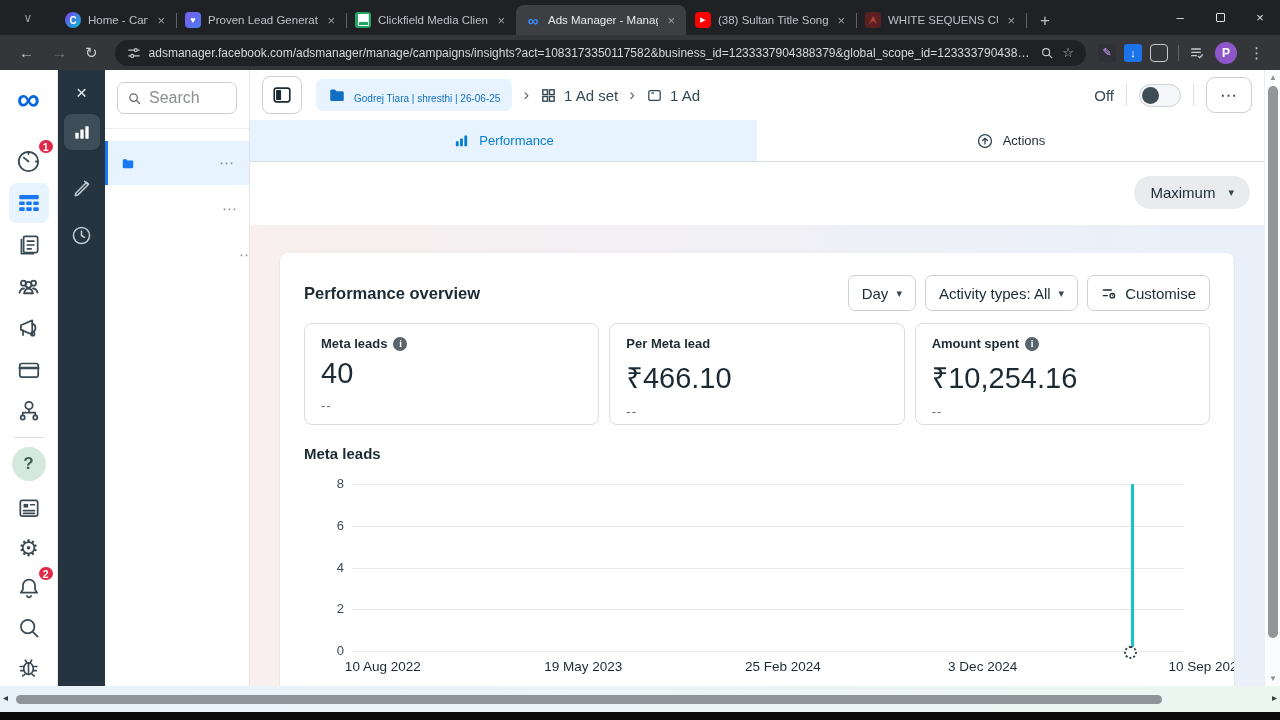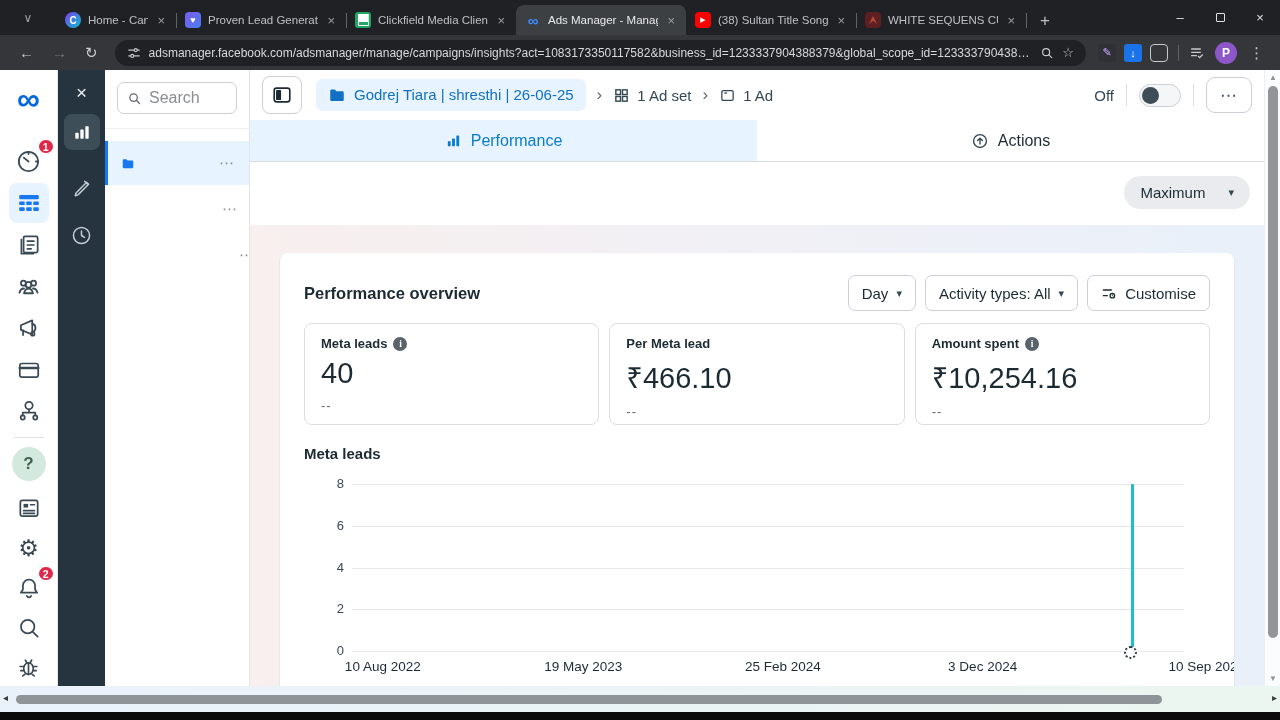--- a/index.html
+++ b/index.html
@@ -74,36 +74,36 @@
   .titem .tlabel { margin-left:8px; font-size:14px; color:#1c2b33; flex:1; white-space:nowrap; overflow:hidden; }
   .titem .tmore { color:#8a8d91; font-size:15px; letter-spacing:1px; margin-right:14px; }
   .titem.selected { background:#e7f3fe; }
   .titem.selected::before { content:""; position:absolute; left:0; top:0; bottom:0; width:3px; background:#1877f2; }
   .ind1 { padding-left:16px; } .ind2 { padding-left:33px; } .ind3 { padding-left:50px; }
 
   
   #main { position:absolute; left:250px; top:70px; right:16px; bottom:34px; background:#fff; }
   #main-header { height:50px; display:flex; align-items:center; padding:0 12px; }
   #collapse-btn { width:40px; height:38px; border:1px solid #ccd0d5; border-radius:8px; display:flex; align-items:center; justify-content:center; }
-  #crumb-pill { margin-left:14px; display:flex; align-items:flex-start; gap:8px; background:#e7f3fe; border-radius:7px; padding:7px 12px; color:#1270c4; font-size:15px; font-weight:500; white-space:nowrap; }
+  #crumb-pill { margin-left:14px; display:flex; align-items:flex-end; gap:8px; background:#e7f3fe; border-radius:7px; padding:7px 12px; color:#1270c4; font-size:10px; font-weight:500; white-space:nowrap; }
   .crumb-sep { color:#65676b; font-size:17px; margin:0 11px; }
   .crumb { display:flex; align-items:center; gap:7px; font-size:15px; color:#344854; white-space:nowrap; }
   #header-right { margin-left:auto; display:flex; align-items:center; gap:12px; }
   #status-off { font-size:15px; color:#344854; }
   .vdiv { width:1px; height:22px; background:#dadde1; }
   #toggle { width:42px; height:23px; border-radius:12px; background:#f5f6f7; border:1px solid #ccd0d5; position:relative; }
   #toggle .knob { position:absolute; left:2px; top:2px; width:17px; height:17px; border-radius:50%; background:#3e4d56; }
   #more-btn { min-width:46px; height:36px; border:1px solid #ccd0d5; border-radius:9px; display:flex; align-items:center; justify-content:center; color:#344854; font-size:17px; letter-spacing:1px; }
 
   #view-tabs { height:42px; display:flex; border-bottom:1px solid #d8dbdf; }
-  .vtab { flex:1; display:flex; align-items:center; justify-content:center; gap:9px; font-size:16px; color:#1c2b33; background:#fff; }
+  .vtab { flex:1; display:flex; align-items:center; justify-content:center; gap:9px; font-size:13px; color:#1c2b33; background:#fff; }
   .vtab.active { background:#e7f3fe; color:#0a7cce; font-weight:500; }
 
   #toolbar-row { height:63px; position:relative; background:#fff; }
-  #maximum-btn { position:absolute; right:14px; top:14px; height:33px; background:#e9ebee; border-radius:17px; display:flex; align-items:center; gap:23px; padding:0 16px; font-size:15px; color:#1c2b33; font-weight:500; }
+  #maximum-btn { position:absolute; right:14px; top:14px; height:33px; background:#e9ebee; border-radius:17px; display:flex; align-items:center; gap:13px; padding:0 16px; font-size:15px; color:#1c2b33; font-weight:500; }
   .caret { font-size:11px; color:#344854; }
 
   #content-bg { position:absolute; top:155px; left:0; right:0; bottom:0; background:linear-gradient(90deg,#f8efee 0%,#f2f0f4 40%,#e9f0fa 100%); overflow:hidden; }
   #card { margin:28px auto 0; width:954px; height:520px; background:#fff; border-radius:8px; box-shadow:0 1px 2px rgba(0,0,0,.12); padding:22px 24px; overflow:hidden; }
   #card-head { display:flex; align-items:center; }
   #overview-title { font-size:16.5px; font-weight:bold; color:#1c2b33; }
   #card-head .btns { margin-left:auto; display:flex; gap:9px; }
   .obtn { height:36px; border:1px solid #ccd0d5; border-radius:7px; background:#fff; display:flex; align-items:center; gap:8px; padding:0 13px; font-size:15px; color:#1c2b33; }
   #metrics { display:flex; gap:10px; margin-top:12px; }
   .mcard { flex:1; border:1px solid #dadde1; border-radius:8px; padding:12px 16px 10px; height:102px; }

